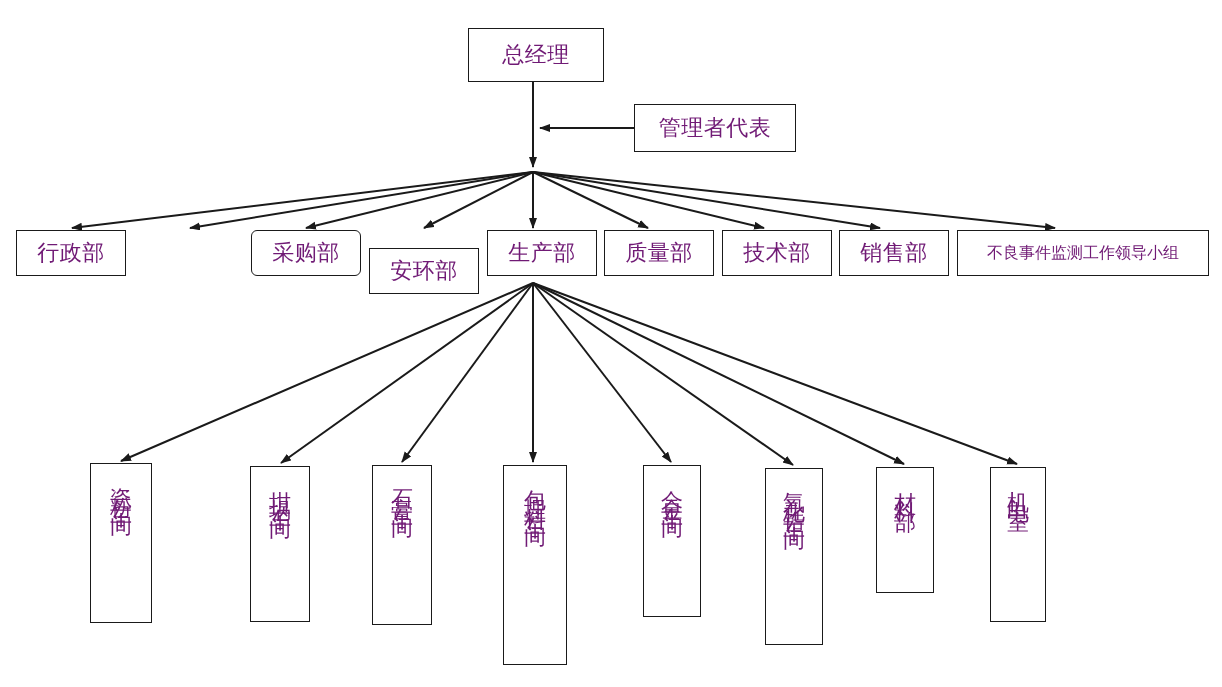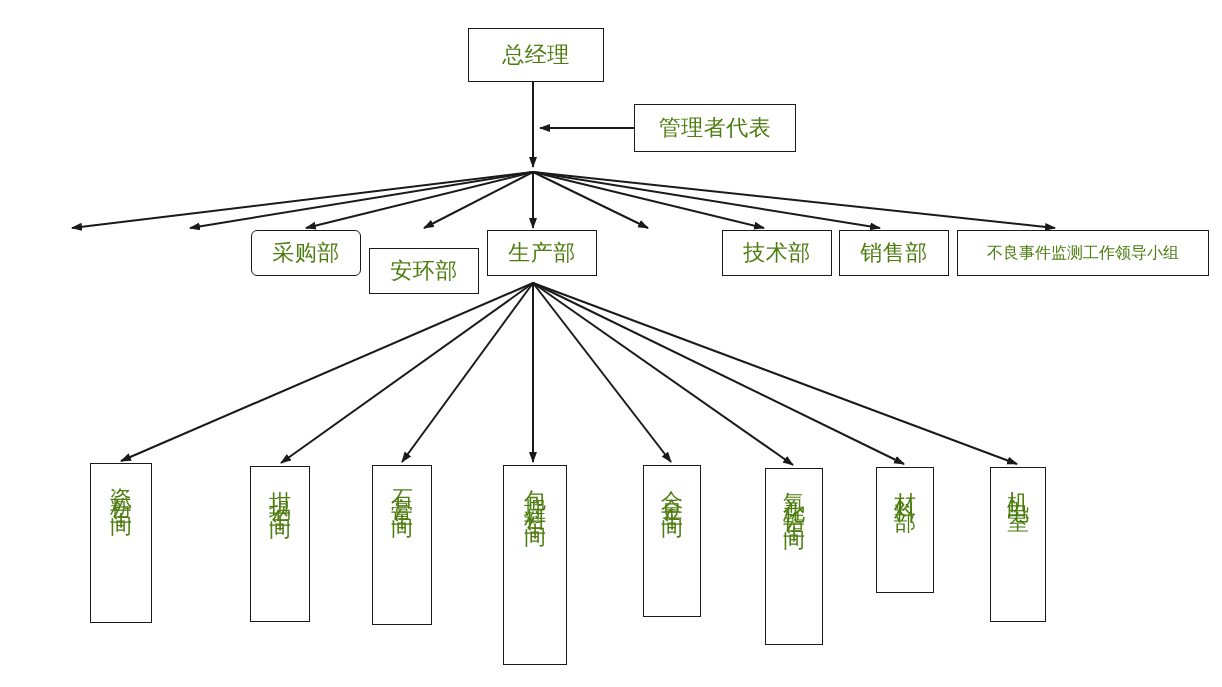--- a/index.html
+++ b/index.html
@@ -23,21 +23,21 @@
     height: 687px;
   }
   .node {
     position: absolute;
     box-sizing: border-box;
     border: 1.6px solid #1a1a1a;
     background: #ffffff;
     display: flex;
     align-items: center;
     justify-content: center;
-    color: #4d7c0f;
+    color: #701a75;
   }
   .node .label {
     display: block;
     text-align: center;
     line-height: 1.08;
     white-space: nowrap;
   }
   
   .node.horiz .label {
     font-size: 22px;
@@ -97,28 +97,34 @@
   </svg>
 
   <div class="node horiz" style="left:468px; top:28px; width:136px; height:54px;">
     <span class="label">总经理</span>
   </div>
 
   <div class="node horiz" style="left:634px; top:104px; width:162px; height:48px;">
     <span class="label">管理者代表</span>
   </div>
 
+  <div class="node horiz" style="left:16px; top:230px; width:110px; height:46px;">
+    <span class="label">行政部</span>
+  </div>
   <div class="node horiz" style="left:251px; top:230px; width:110px; height:46px;border-radius:6px;">
     <span class="label">采购部</span>
   </div>
   <div class="node horiz" style="left:369px; top:248px; width:110px; height:46px;">
     <span class="label">安环部</span>
   </div>
   <div class="node horiz" style="left:487px; top:230px; width:110px; height:46px;">
     <span class="label">生产部</span>
+  </div>
+  <div class="node horiz" style="left:604px; top:230px; width:110px; height:46px;">
+    <span class="label">质量部</span>
   </div>
   <div class="node horiz" style="left:722px; top:230px; width:110px; height:46px;">
     <span class="label">技术部</span>
   </div>
   <div class="node horiz" style="left:839px; top:230px; width:110px; height:46px;">
     <span class="label">销售部</span>
   </div>
   <div class="node horiz small" style="left:957px; top:230px; width:252px; height:46px;">
     <span class="label">不良事件监测工作领导小组</span>
   </div>

